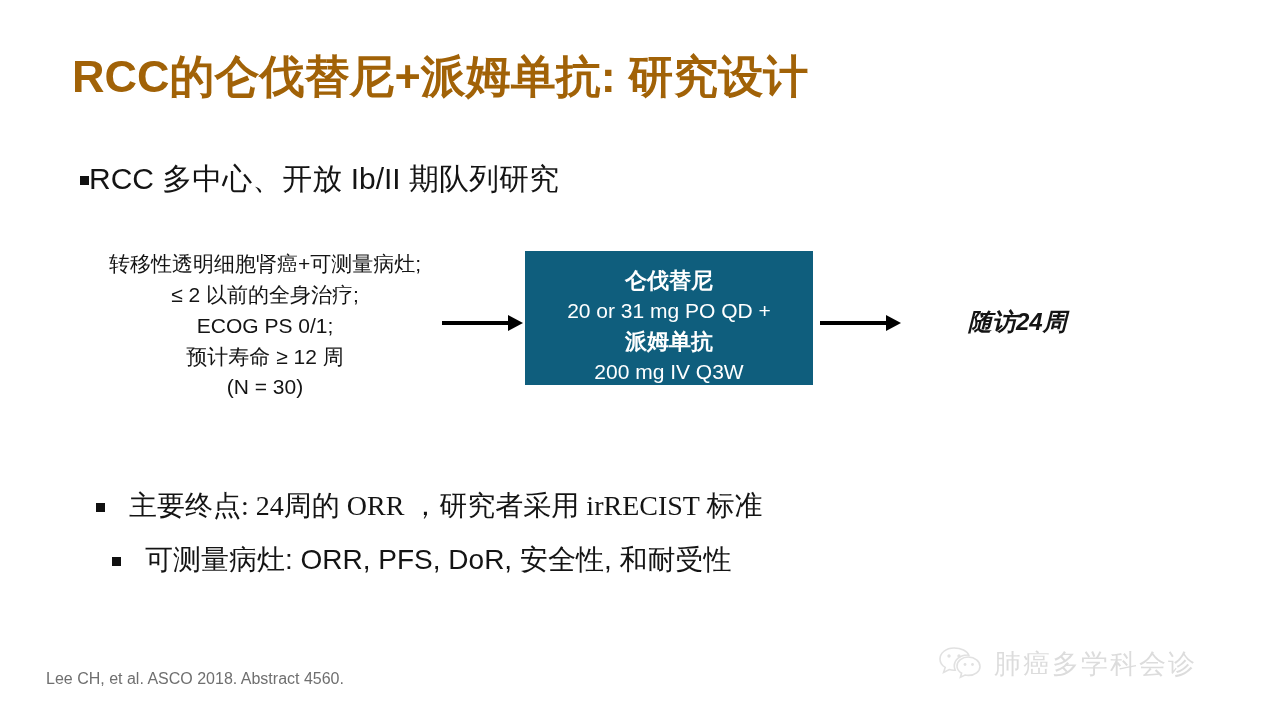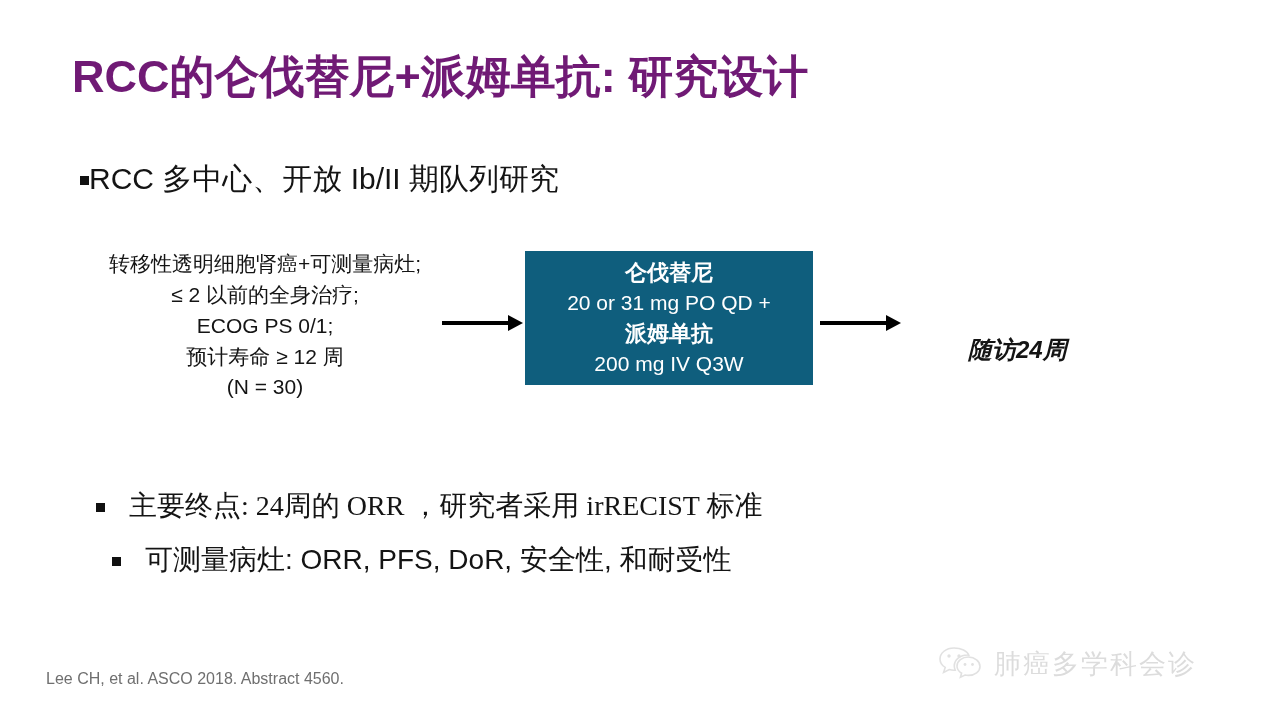--- a/index.html
+++ b/index.html
@@ -20,21 +20,21 @@
   }
 
   
   #slide-title {
     position: absolute;
     left: 72px;
     top: 52px;
     width: 1100px;
     font-size: 45px;
     font-weight: bold;
-    color: #701a75;
+    color: #a16207;
     letter-spacing: 0px;
     line-height: 1.1;
     white-space: nowrap;
   }
 
   
   .bullet-row {
     position: absolute;
     display: flex;
     align-items: flex-start;
@@ -115,22 +115,23 @@
   #treatment-box {
     position: absolute;
     left: 525px;
     top: 251px;
     width: 288px;
     height: 134px;
     background: #0f5e7d;
     display: flex;
     flex-direction: column;
     align-items: center;
+    justify-content: center;
     box-sizing: border-box;
-    padding-top: 6px;
+    padding-top: 16px;
   }
   #treatment-box .tb-line {
     color: #ffffff;
     font-size: 21px;
     line-height: 1.42;
     white-space: nowrap;
     text-align: center;
   }
   #treatment-box .tb-line.strong {
     font-weight: bold;
@@ -140,21 +141,20 @@
   
   #followup {
     position: absolute;
     left: 968px;
     top: 306px;
     font-size: 24px;
     font-weight: bold;
     font-style: italic;
     color: #141414;
     white-space: nowrap;
-    margin-top: 28px;
   }
 
   
   #endpoint-primary {
     left: 96px;
     top: 488px;
     font-family: Liberation Serif, serif;
   }
   #endpoint-secondary {
     left: 112px;

